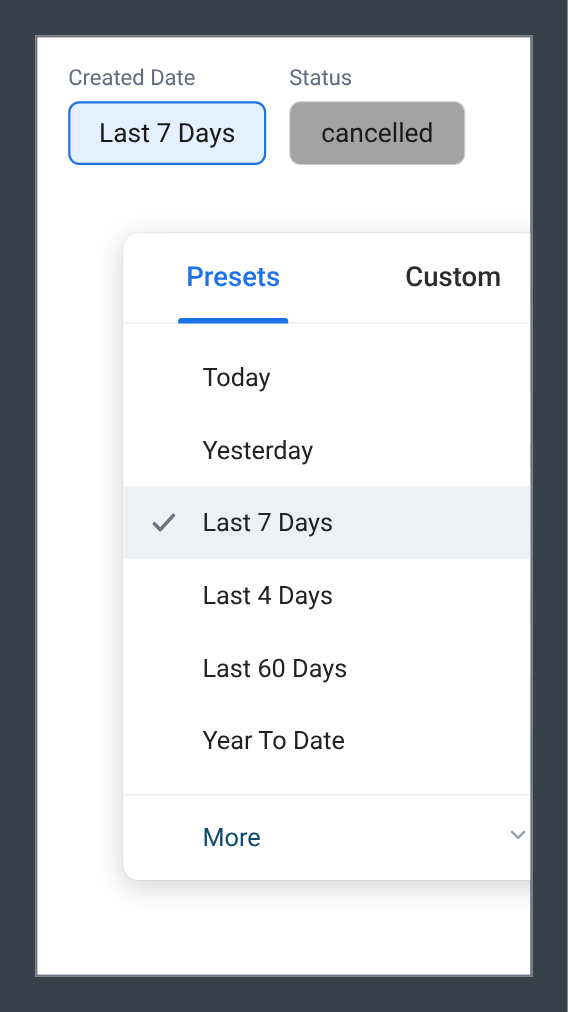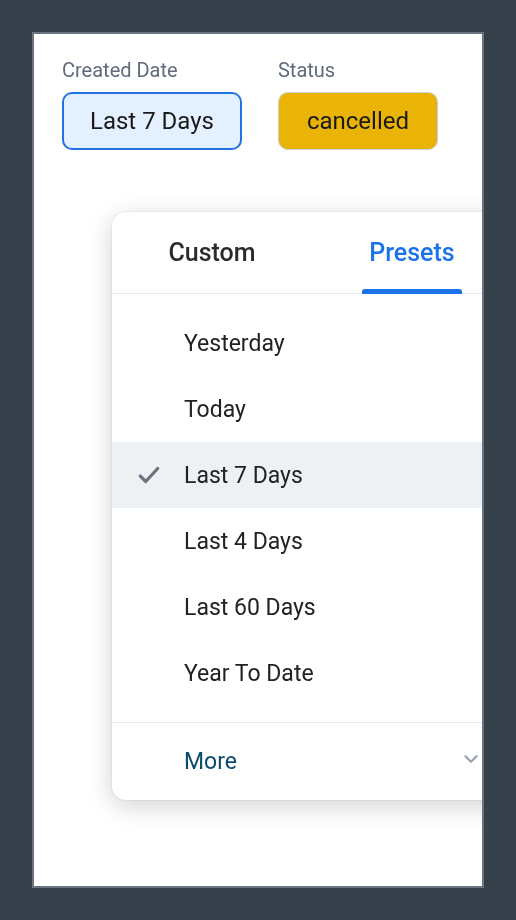--- a/index.html
+++ b/index.html
@@ -19,21 +19,21 @@
       background: #ffffff;
       border: 2px solid #6b7480;
       width: 100%;
       height: 100%;
       padding: 24px 28px;
       position: relative;
       overflow: hidden;
     }
     .filter-row {
       display: flex;
-      gap: 36px;
+      gap: 21px;
     }
     .filter-group {
       display: flex;
       flex-direction: column;
       gap: 10px;
     }
     .filter-label {
       font-size: 20px;
       color: #5f6b7a;
       font-weight: 400;
@@ -49,21 +49,21 @@
       font-weight: 400;
       cursor: pointer;
       white-space: nowrap;
     }
     .filter-pill.active {
       background: #e3f0ff;
       border: 2px solid #2074e0;
       color: #1a1a1a;
     }
     .filter-pill.inactive {
-      background: #eab308;
+      background: #a3a3a3;
       border: 1.5px solid #c9ced6;
       color: #1a1a1a;
     }
     .status-pill {
       min-width: 160px;
     }
     .dropdown {
       position: absolute;
       top: 178px;
       left: 78px;
@@ -211,36 +211,36 @@
     <div class="filter-group">
       <div class="filter-label">Status</div>
       <div class="filter-pill inactive status-pill">
         <span>cancelled</span>
       </div>
     </div>
   </div>
 
   <div class="dropdown">
     <div class="dropdown-tabs">
+      <div class="dropdown-tab active">
+        <span>Presets</span>
+      </div>
       <div class="dropdown-tab inactive">
         <span>Custom</span>
       </div>
-      <div class="dropdown-tab active">
-        <span>Presets</span>
-      </div>
     </div>
 
     <div class="dropdown-options">
 
       <div class="dropdown-option">
+        <span class="option-text">Today</span>
+      </div>
+
+      <div class="dropdown-option">
         <span class="option-text">Yesterday</span>
-      </div>
-
-      <div class="dropdown-option">
-        <span class="option-text">Today</span>
       </div>
 
       <div class="dropdown-option selected">
         <span class="option-check">
           <svg viewBox="0 0 24 24" fill="none" stroke="#6b7480" stroke-width="3" stroke-linecap="round" stroke-linejoin="round">
             <polyline points="4 13 9 18 20 6"></polyline>
           </svg>
         </span>
         <span class="option-text">Last 7 Days</span>
       </div>

